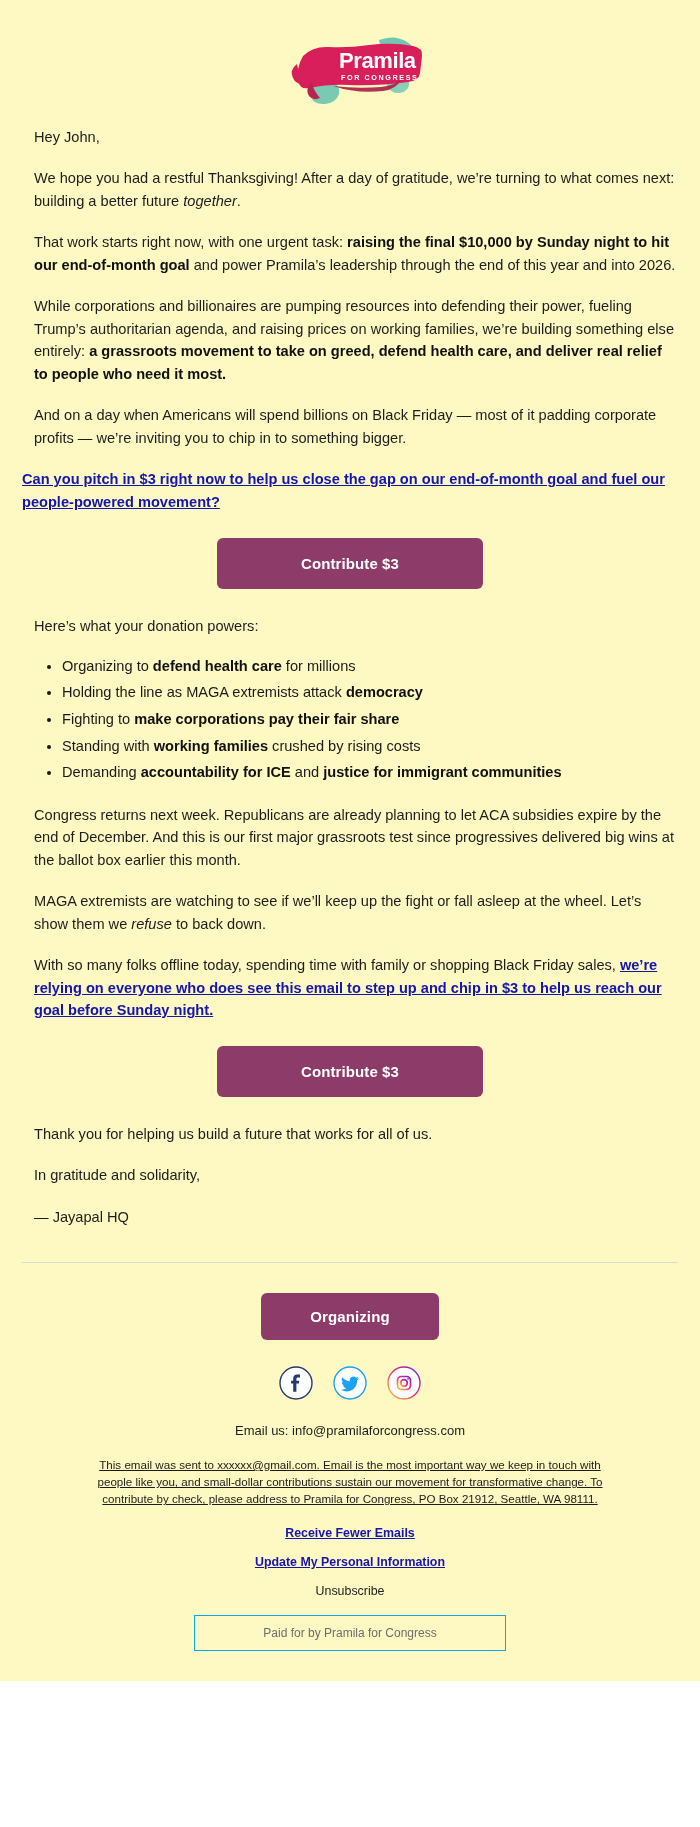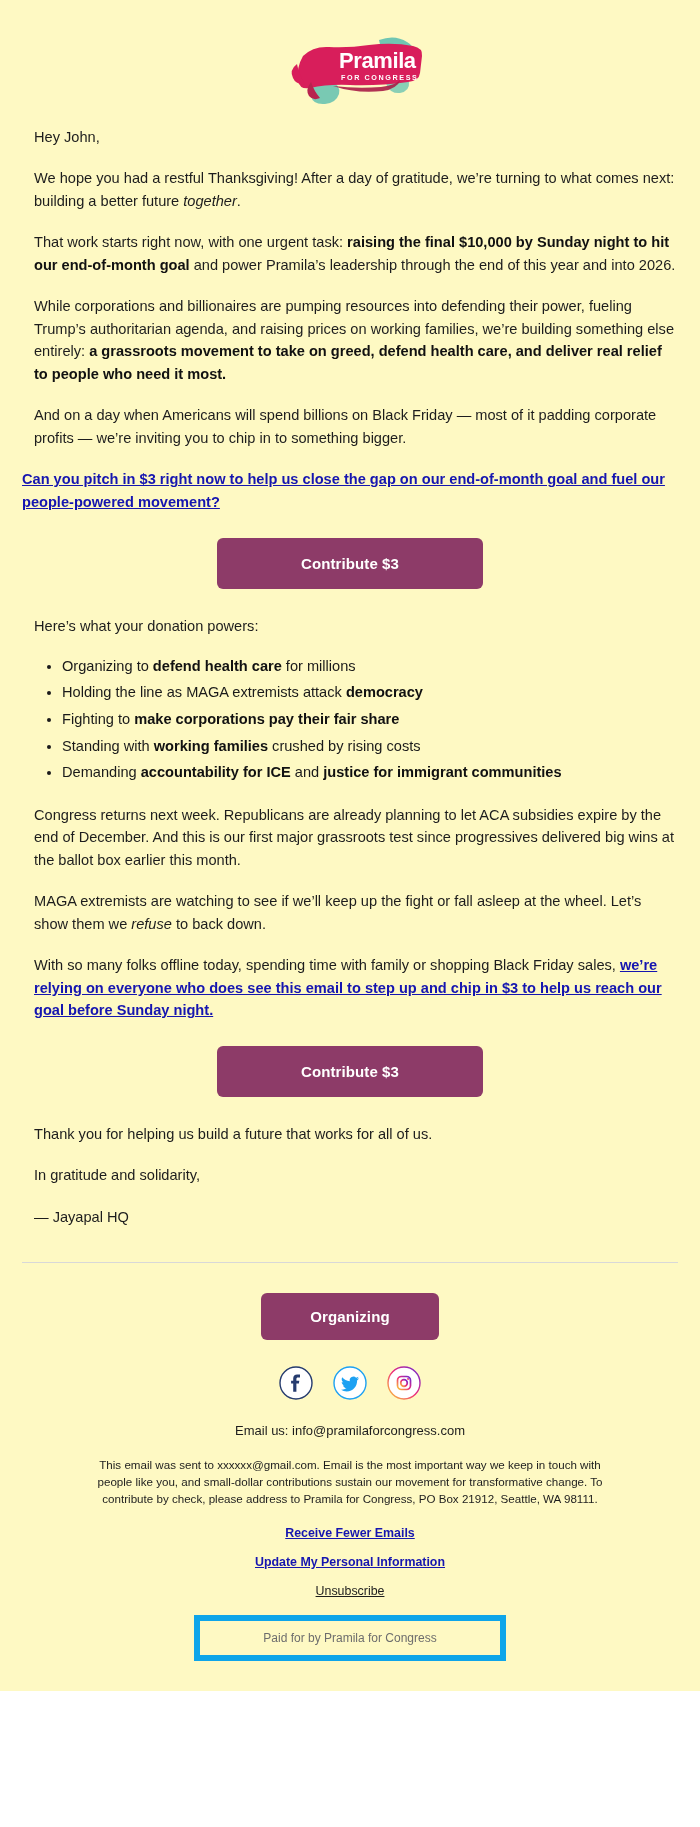--- a/index.html
+++ b/index.html
@@ -124,40 +124,40 @@
     font-size: 13px;
     color: #1d1d1d;
     margin: 23px 0 18px 0;
   }
   .fineprint {
     font-size: 11.6px;
     line-height: 1.48;
     color: #1d1d1d;
     margin: 0 auto 18px auto;
     max-width: 520px;
+    text-decoration: underline;
   }
   .foot-link {
     display: block;
     color: #1515b0;
     font-weight: bold;
     font-size: 12.4px;
     text-decoration: underline;
     margin: 0 0 15px 0;
   }
   .unsub {
     font-size: 12.4px;
     color: #1d1d1d;
     margin: 0 0 17px 0;
-    text-decoration: underline;
   }
   .paid-box {
     display: block;
     width: 312px;
     margin: 0 auto;
-    border: 6px solid #0ea5e9;
+    border: 1px solid #0ea5e9;
     padding: 10px 0;
     font-size: 12px;
     color: #6d6d6d;
     text-align: center;
   }
 </style>
 </head>
 <body>
 
 <div class="email-wrap">

